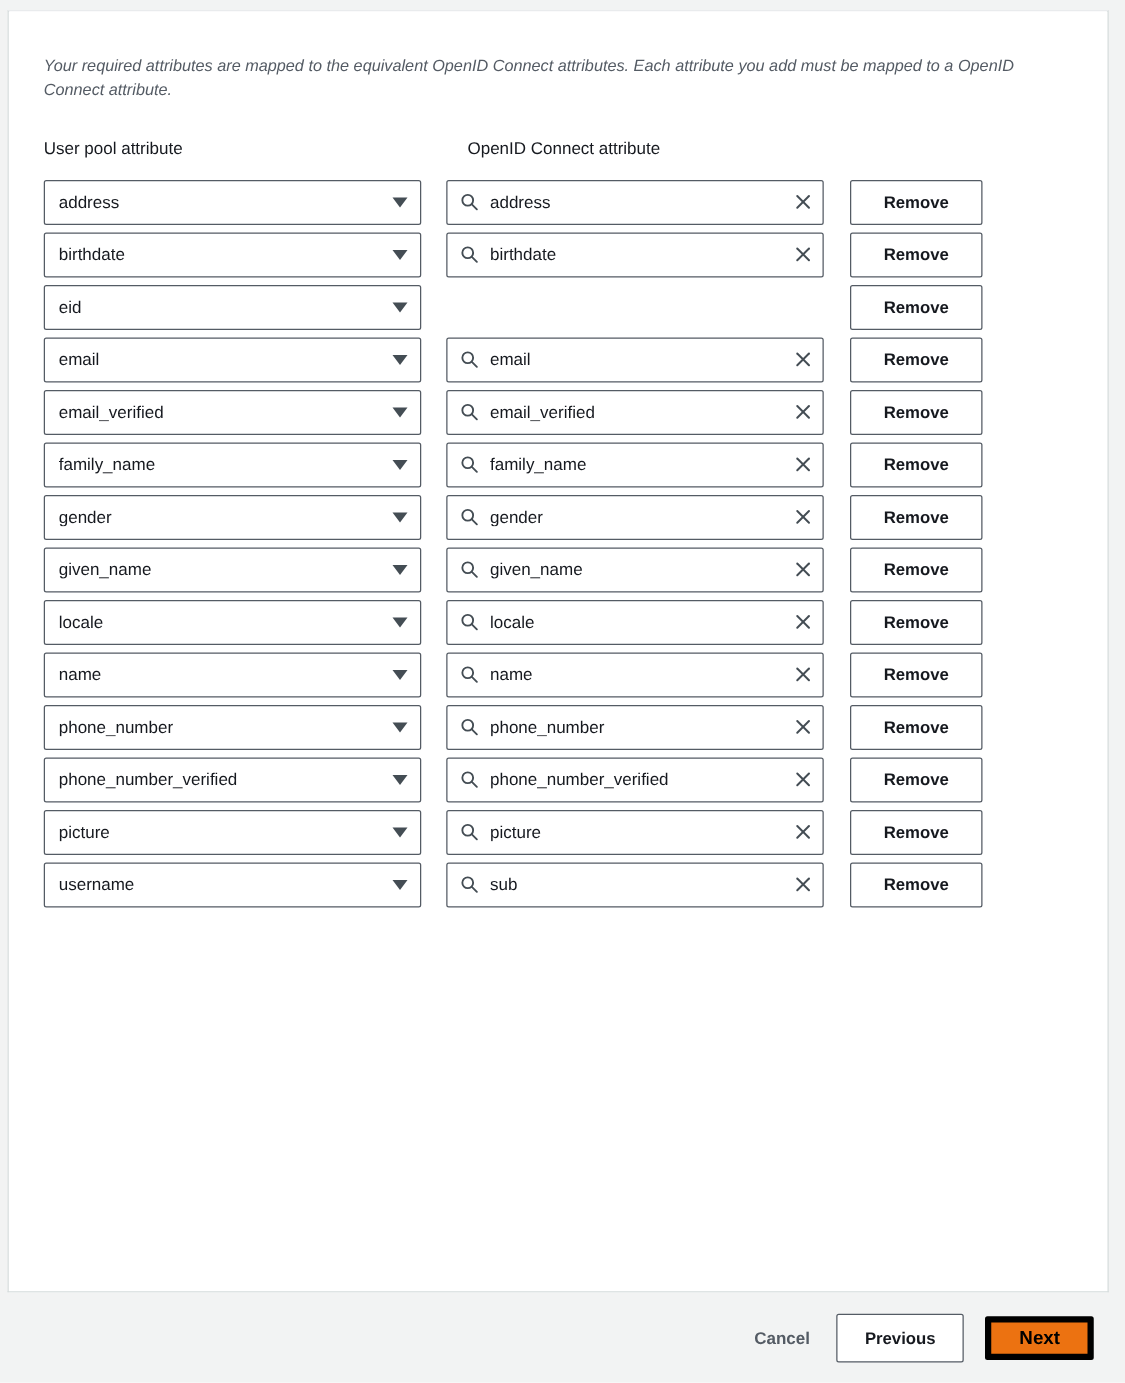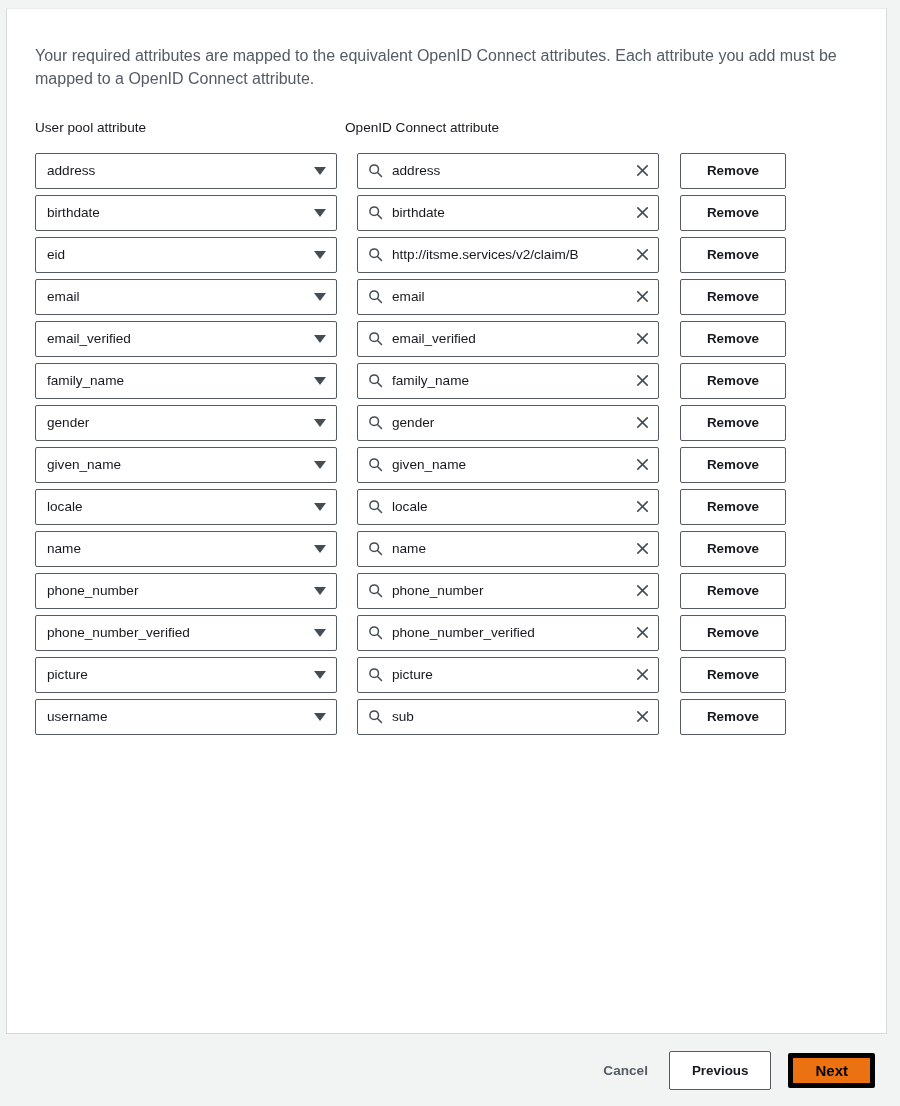--- a/index.html
+++ b/index.html
@@ -56,42 +56,43 @@
   .info-link {
     font-size: 12.5px;
     font-weight: 700;
     color: #0073bb;
     text-decoration: none;
     cursor: pointer;
     white-space: nowrap;
   }
   .page-desc {
     margin: 9px 0 0 0;
-    font-size: 16px;
+    font-size: 13px;
     line-height: 1.46;
     color: #545b64;
     max-width: 816px;
+    font-style: italic;
   }
 
   
   .col-headers {
     position: relative;
     height: 20px;
     margin-top: 29px;
   }
   .col-head {
     position: absolute;
     top: 0;
     font-size: 13.6px;
     font-weight: 400;
     color: #16191f;
     white-space: nowrap;
   }
   .col-head.c1 { left: 0px; text-align: center; }
-  .col-head.c2 { left: 310px; }
+  .col-head.c2 { left: 339px; }
 
   
   .rows {
     position: relative;
     margin-top: 13px;
   }
   .attr-row {
     position: relative;
     height: 42px;
     text-decoration: underline;
@@ -296,31 +297,20 @@
                 <line x1="13" y1="3" x2="3" y2="13"></line>
               </svg>
             </div>
             <button class="btn remove-btn">Remove</button>
           </div>
           <div class="attr-row">
             <div class="select-box">
               <span class="select-value">eid</span>
               <span class="caret"></span>
             </div>
-            <div class="search-box">
-              <svg class="search-icon" viewBox="0 0 16 16" fill="none" stroke="#444d54" stroke-width="1.6">
-                <circle cx="6.6" cy="6.6" r="4.6"></circle>
-                <line x1="10.1" y1="10.1" x2="14.4" y2="14.4" stroke-linecap="round"></line>
-              </svg>
-              <span class="search-value">http://itsme.services/v2/claim/B</span>
-              <svg class="clear-icon" viewBox="0 0 16 16" fill="none" stroke="#444d54" stroke-width="1.7" stroke-linecap="round">
-                <line x1="3" y1="3" x2="13" y2="13"></line>
-                <line x1="13" y1="3" x2="3" y2="13"></line>
-              </svg>
-            </div>
             <button class="btn remove-btn">Remove</button>
           </div>
           <div class="attr-row">
             <div class="select-box">
               <span class="select-value">email</span>
               <span class="caret"></span>
             </div>
             <div class="search-box">
               <svg class="search-icon" viewBox="0 0 16 16" fill="none" stroke="#444d54" stroke-width="1.6">
                 <circle cx="6.6" cy="6.6" r="4.6"></circle>

